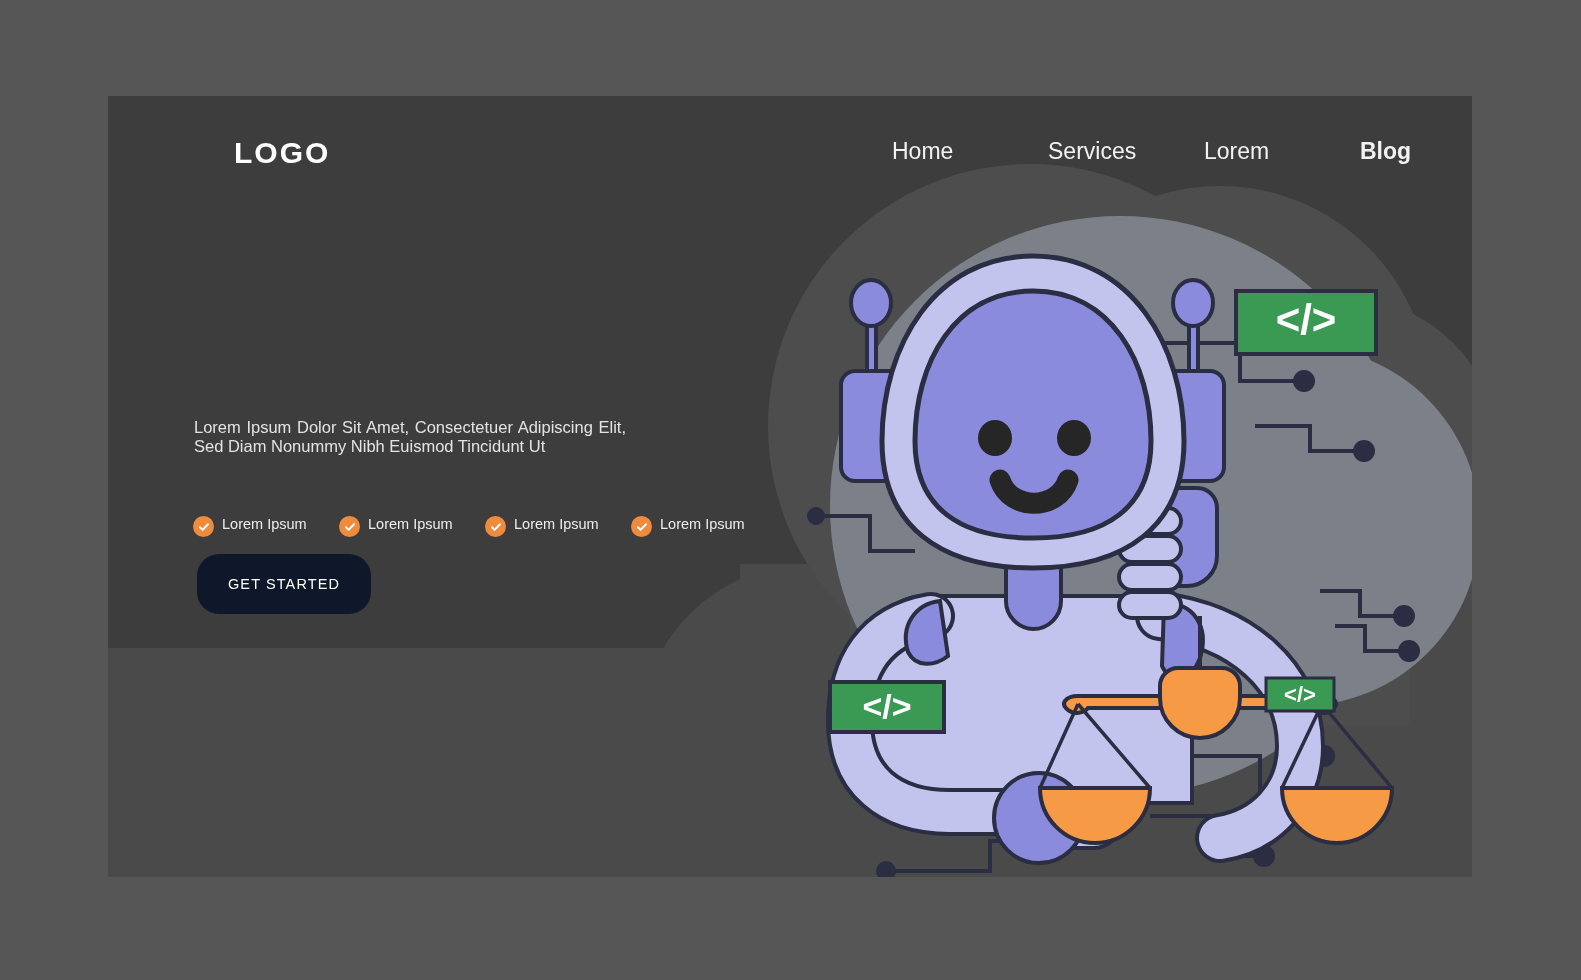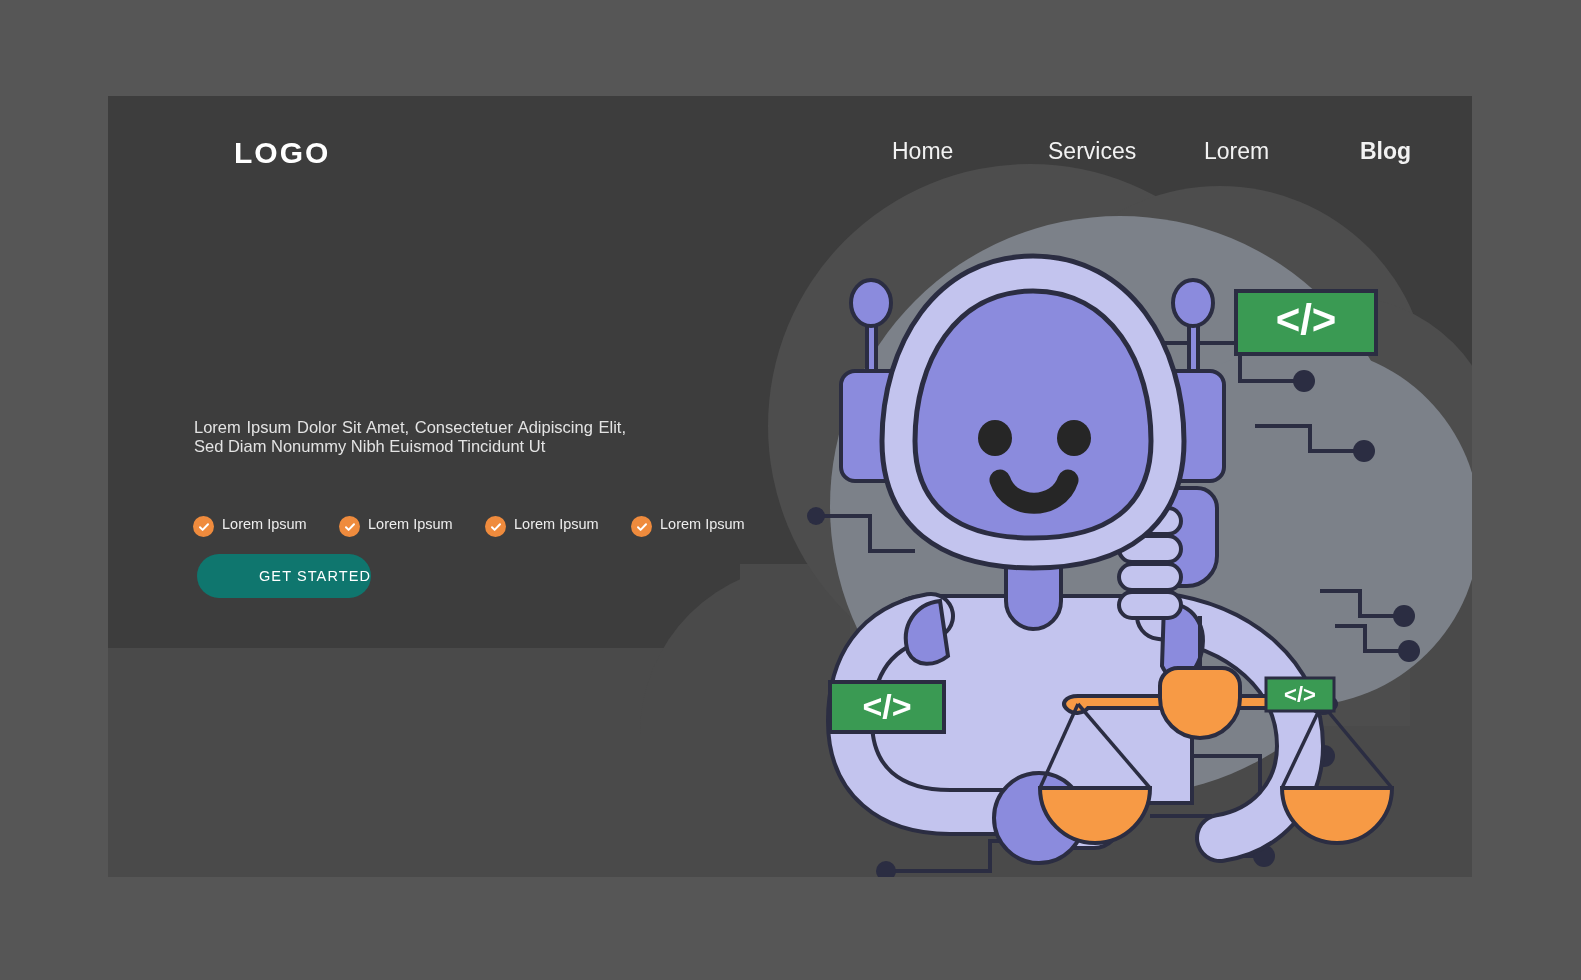--- a/index.html
+++ b/index.html
@@ -86,27 +86,26 @@
     width:21px; height:21px; border-radius:50%;
     background:#ef8b3d;
     display:flex; align-items:center; justify-content:center;
     flex:none;
   }
   .check svg { display:block; }
   .feature-label { font-size:14.5px; color:#ededed; }
 
   .cta {
     position:absolute; left:197px; top:554px;
-    width:174px; height:44px;
-    background:#0f766e;
+    width:174px; height:60px;
+    background:#0f172a;
     border:none; border-radius:22px;
     color:#ffffff; font-size:14.5px; letter-spacing:1.1px;
     font-family:"Liberation Sans", sans-serif;
     cursor:pointer;
-    text-align:right;
   }
 
   
   .illu {
     position:absolute; left:700px; top:96px;
     width:781px; height:781px;
     pointer-events:none;
   }
   .illu svg { display:block; width:100%; height:100%; }
 </style>

